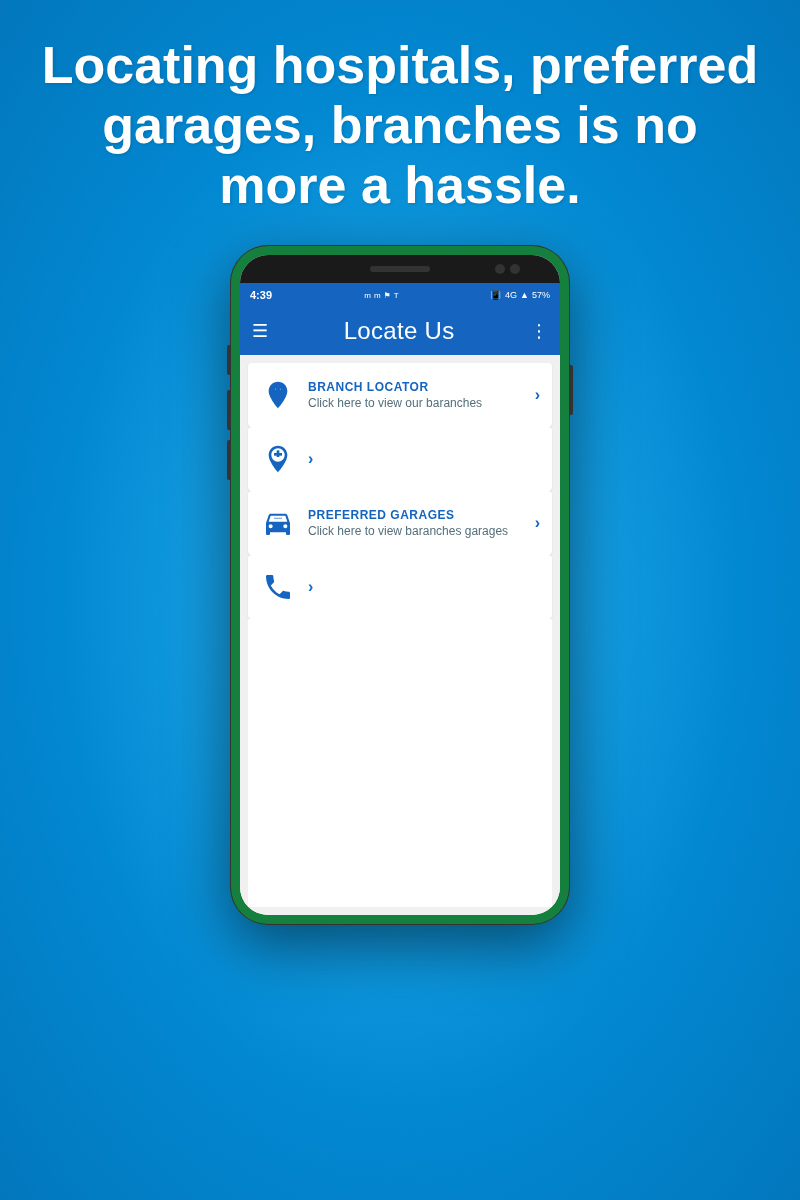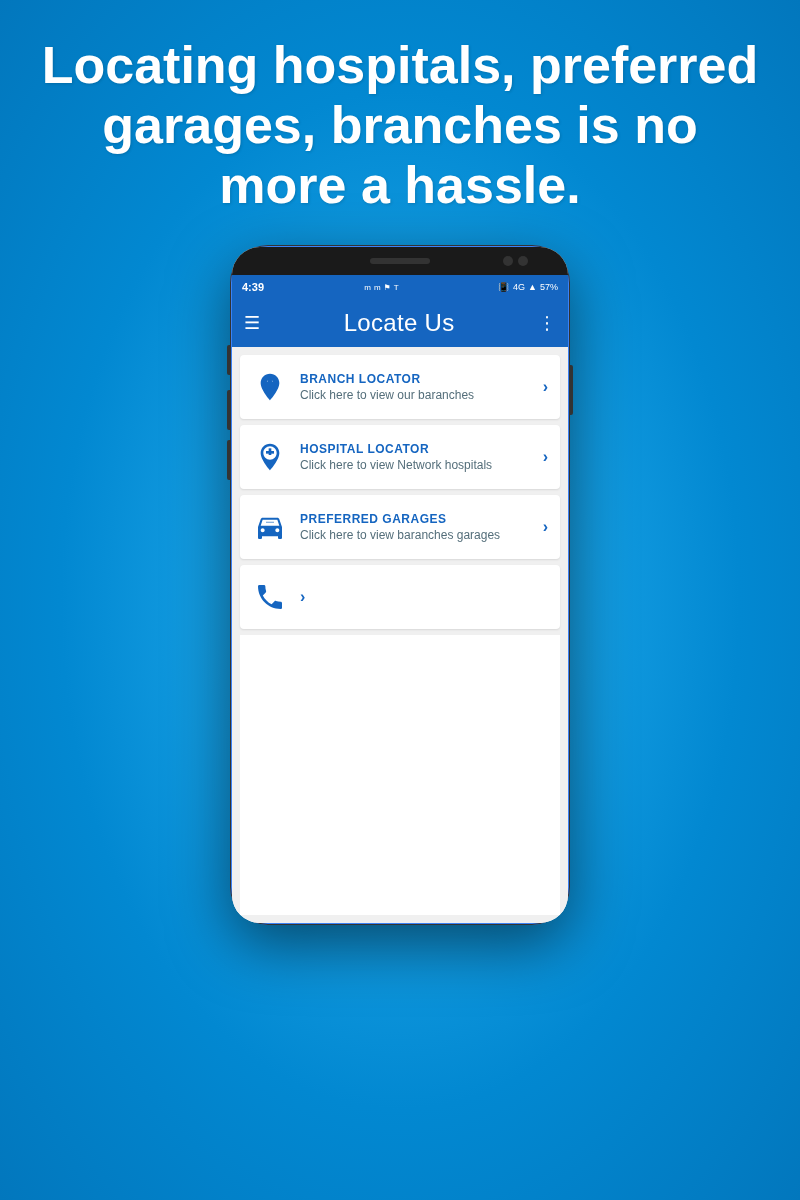--- a/index.html
+++ b/index.html
@@ -24,23 +24,23 @@
       margin-top: 36px;
       margin-bottom: 30px;
       padding: 0 40px;
       text-shadow: 1px 1px 3px rgba(0,0,0,0.15);
     }
 
     
     .phone-frame {
       width: 340px;
       height: 680px;
-      background: #3b82f6;
+      background: #15803d;
       border-radius: 38px;
-      padding: 2px;
+      padding: 10px;
       box-shadow: 0 20px 60px rgba(0,0,0,0.5), inset 0 0 0 1px #333;
       position: relative;
     }
 
     .phone-inner {
       width: 100%;
       height: 100%;
       background: #ffffff;
       border-radius: 28px;
       overflow: hidden;
@@ -144,21 +144,20 @@
       cursor: pointer;
     }
 
     
     .screen-content {
       flex: 1;
       background: #f0f0f0;
       padding: 8px;
       display: flex;
       flex-direction: column;
-      gap: 6px;
       overflow: hidden;
     }
 
     
     .menu-item {
       background: #ffffff;
       border-radius: 4px;
       padding: 14px 12px;
       display: flex;
       align-items: center;
@@ -313,24 +312,20 @@
       </div>
 
       <div class="menu-item">
         <div class="menu-icon-wrap">
           <svg class="menu-icon-svg" viewBox="0 0 24 24">
             <path d="M12 2C8.13 2 5 5.13 5 9c0 5.25 7 13 7 13s7-7.75 7-13c0-3.87-3.13-7-7-7zm0 2c2.76 0 5 2.24 5 5 0 2.76-2.24 5-5 5s-5-2.24-5-5c0-2.76 2.24-5 5-5z"></path>
             <rect x="11" y="5.5" width="2" height="5"></rect>
             <rect x="9" y="7.5" width="6" height="2"></rect>
           </svg>
         </div>
-        <div class="menu-text">
-          <span class="menu-title">HOSPITAL LOCATOR</span>
-          <span class="menu-subtitle">Click here to view Network hospitals</span>
-        </div>
         <span class="menu-chevron">›</span>
       </div>
 
       <div class="menu-item">
         <div class="menu-icon-wrap">
           <svg class="menu-icon-svg" viewBox="0 0 24 24">
             <path d="M18.92 6.01C18.72 5.42 18.16 5 17.5 5h-11c-.66 0-1.21.42-1.42 1.01L3 12v8c0 .55.45 1 1 1h1c.55 0 1-.45 1-1v-1h12v1c0 .55.45 1 1 1h1c.55 0 1-.45 1-1v-8l-2.08-5.99zM6.5 16c-.83 0-1.5-.67-1.5-1.5S5.67 13 6.5 13s1.5.67 1.5 1.5S7.33 16 6.5 16zm11 0c-.83 0-1.5-.67-1.5-1.5s.67-1.5 1.5-1.5 1.5.67 1.5 1.5-.67 1.5-1.5 1.5zM5 11l1.5-4.5h11L19 11H5z"></path>
             <path d="M9 8h6v1H9z" opacity="0.5"></path>
           </svg>
         </div>

